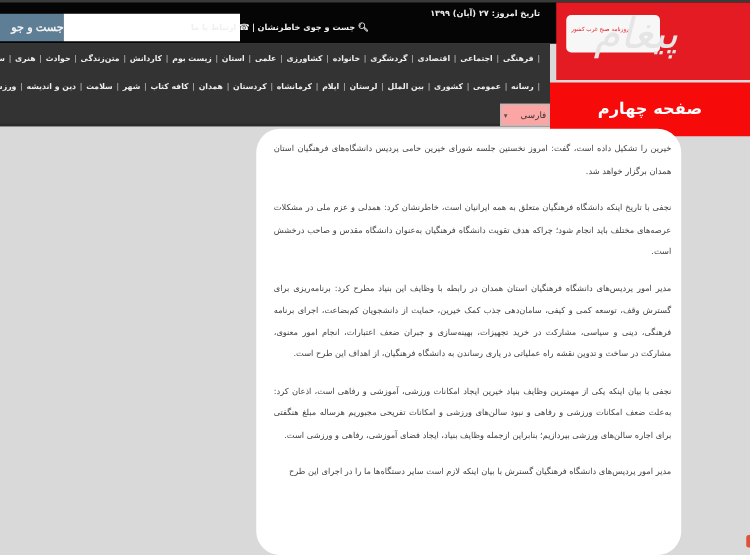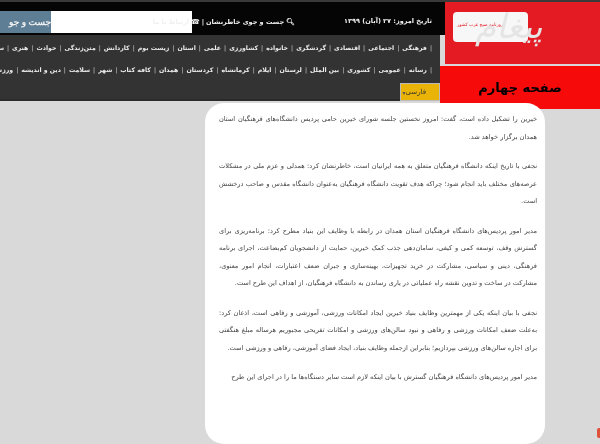--- a/index.html
+++ b/index.html
@@ -6,42 +6,42 @@
     html, body { width: 600px; height: 444px; overflow: hidden; background: #d9d9d9; font-family: "DejaVu Sans", sans-serif; }
     .page { position: relative; width: 600px; height: 444px; background: #d9d9d9; }
 
     
     .topbar { position: absolute; left: 0; top: 0; width: 600px; height: 35px; background: #050505; border-top: 2px solid #3a3a3a; }
     .search-btn { position: absolute; left: 0; top: 9px; width: 51px; height: 22px; background: #5d7e95; color: #f2f2f2; font-size: 9px; font-weight: bold; text-align: right; line-height: 22px; direction: rtl; border: none; }
     .search-input { position: absolute; left: 51px; top: 9px; width: 141px; height: 22px; background: #fff; border: none; outline: none; font-size: 9px; padding: 0 4px; direction: rtl; }
     .toplinks { position: absolute; left: 195px; top: 13px; width: 100px; height: 14px; color: #f0f0f0; font-size: 6.5px; font-weight: bold; direction: rtl; white-space: nowrap; display: flex; align-items: center; gap: 2px; }
     .toplinks .lnk { color: #f0f0f0; }
     .toplinks .icn { font-size: 7px; }
-    .date { position: absolute; left: 334px; top: 12px; width: 98px; height: 14px; color: #f0f0f0; font-size: 6.5px; font-weight: bold; direction: rtl; white-space: nowrap; text-align: right; line-height: 14px; }
+    .date { position: absolute; left: 334px; top: 2px; width: 98px; height: 14px; color: #f0f0f0; font-size: 6.5px; font-weight: bold; direction: rtl; white-space: nowrap; text-align: right; line-height: 14px; }
 
     
     .nav { position: absolute; left: 0; top: 35px; width: 440px; height: 66px; background: #333333; border-bottom: 2px solid #2b2b2b; }
     .nav-row { position: absolute; right: 8px; height: 14px; display: flex; flex-direction: row-reverse; align-items: center; direction: rtl; white-space: nowrap; font-size: 6.2px; font-weight: bold; color: #eeeeee; }
     .nav-row.r1 { top: 5px; }
     .nav-row.r2 { top: 27px; }
     .nav-row .item { color: #eeeeee; padding: 0 3px; cursor: pointer; }
     .nav-row .sep { color: #cfcfcf; font-weight: normal; }
 
-    .lang-select { position: absolute; left: 400px; top: 83px; width: 40px; height: 18px; background: #eab308; border: 1px solid #bbb; font-size: 7px; direction: rtl; display: flex; align-items: center; justify-content: space-between; padding: 0 13px; color: #333; }
+    .lang-select { position: absolute; left: 400px; top: 83px; width: 40px; height: 18px; background: #fca5a5; border: 1px solid #bbb; font-size: 7px; direction: rtl; display: flex; align-items: center; justify-content: space-between; padding: 0 2px; color: #333; }
     .lang-select .chev { font-size: 6px; color: #555; }
 
     
     .logo { position: absolute; left: 445px; top: 2px; width: 155px; height: 62px; background: #e51b23; }
     .logo-box { position: absolute; left: 8px; top: 10px; width: 75px; height: 30px; background: #f7f7f7; border-radius: 4px; }
     .logo-sub { position: absolute; left: 12px; top: 20px; font-size: 4.5px; color: #e51b23; direction: rtl; white-space: nowrap; }
     .logo-word { position: absolute; left: 30px; top: 4px; font-family: "DejaVu Serif", serif; font-size: 34px; color: #e5e5e5; direction: rtl; font-style: italic; white-space: nowrap; }
     .logo-gray { position: absolute; left: 545px; top: 34px; width: 55px; height: 30px; background: #d9d9d9; }
 
     
-    .banner { position: absolute; left: 440px; top: 66px; width: 160px; height: 43px; background: #f70a0a; color: #000000; font-size: 13px; font-weight: bold; direction: rtl; text-align: center; line-height: 43px; }
+    .banner { position: absolute; left: 440px; top: 66px; width: 160px; height: 43px; background: #f70a0a; color: #ffffff; font-size: 13px; font-weight: bold; direction: rtl; text-align: center; line-height: 43px; }
 
     
     .content { position: absolute; left: 205px; top: 103px; width: 340px; height: 341px; background: #fff; border-radius: 19px; }
     .article { position: absolute; left: 14px; top: 8px; width: 318px; direction: rtl; text-align: justify; font-size: 6.6px; color: #444; line-height: 17.5px; }
     .article p { margin-bottom: 12px; }
 
     .edge-red { position: absolute; left: 597px; top: 428px; width: 3px; height: 10px; background: #e0513a; border-radius: 2px 0 0 2px; }
   </style>
 </head>
 <body>

